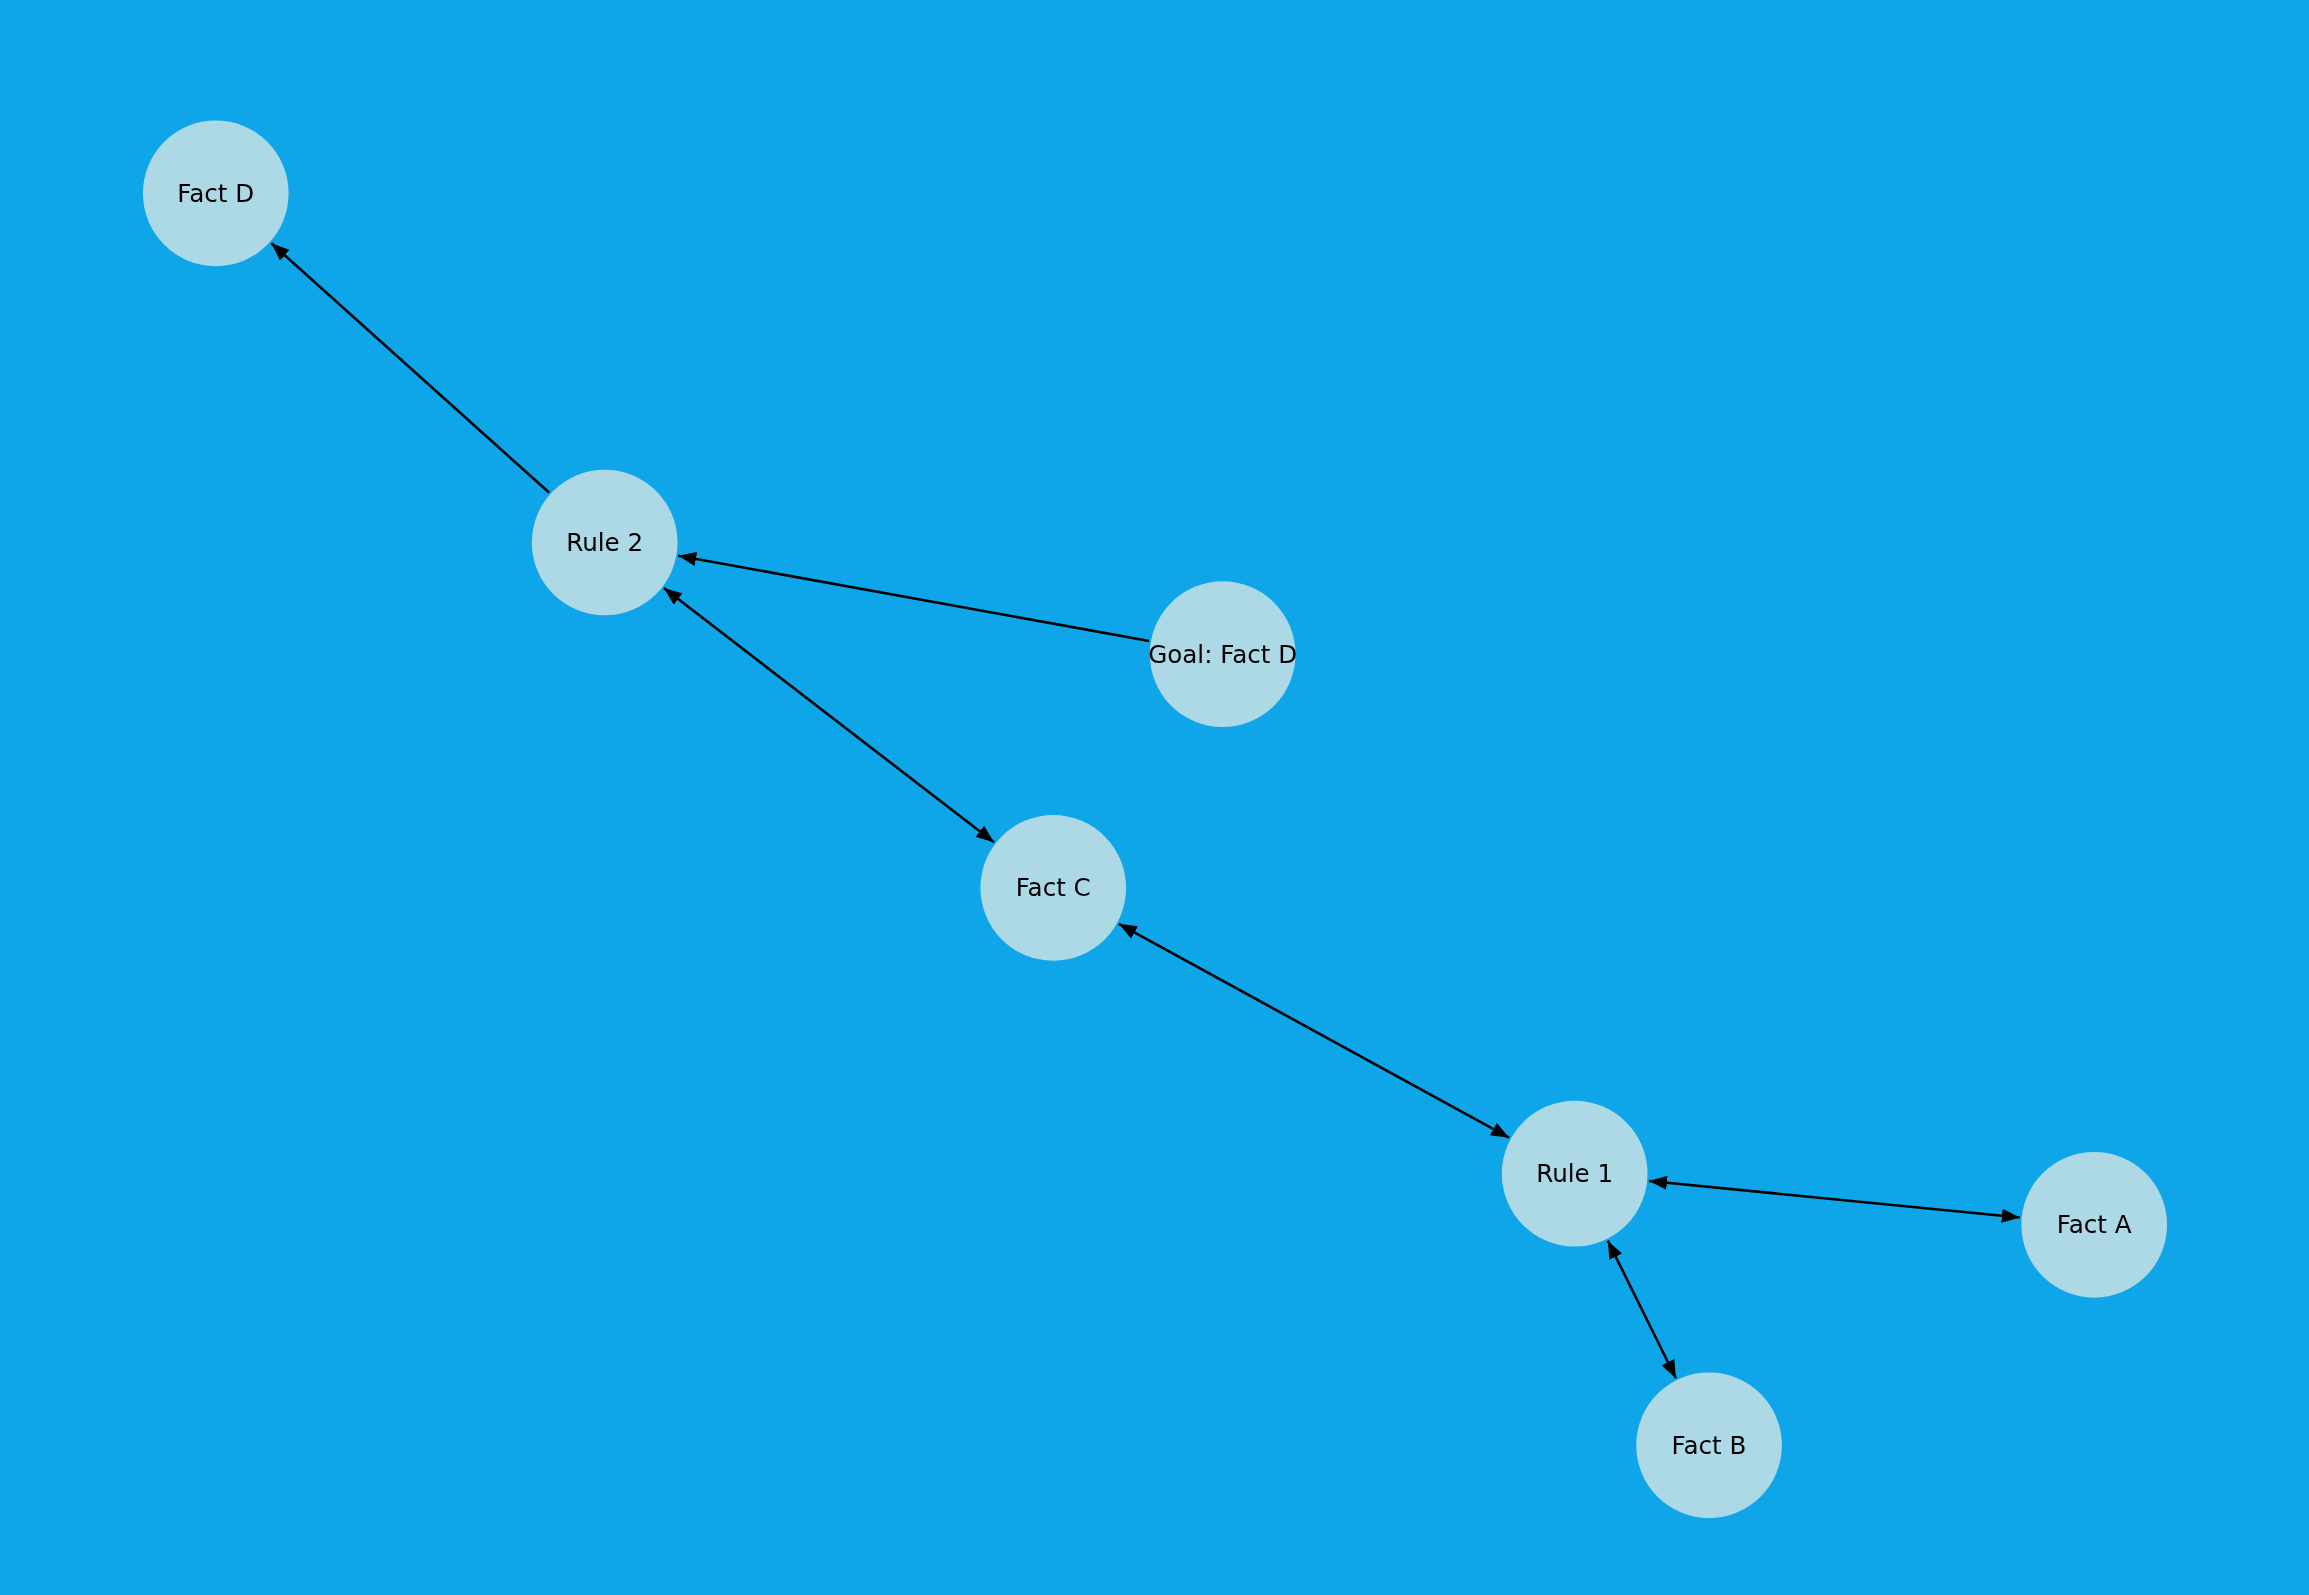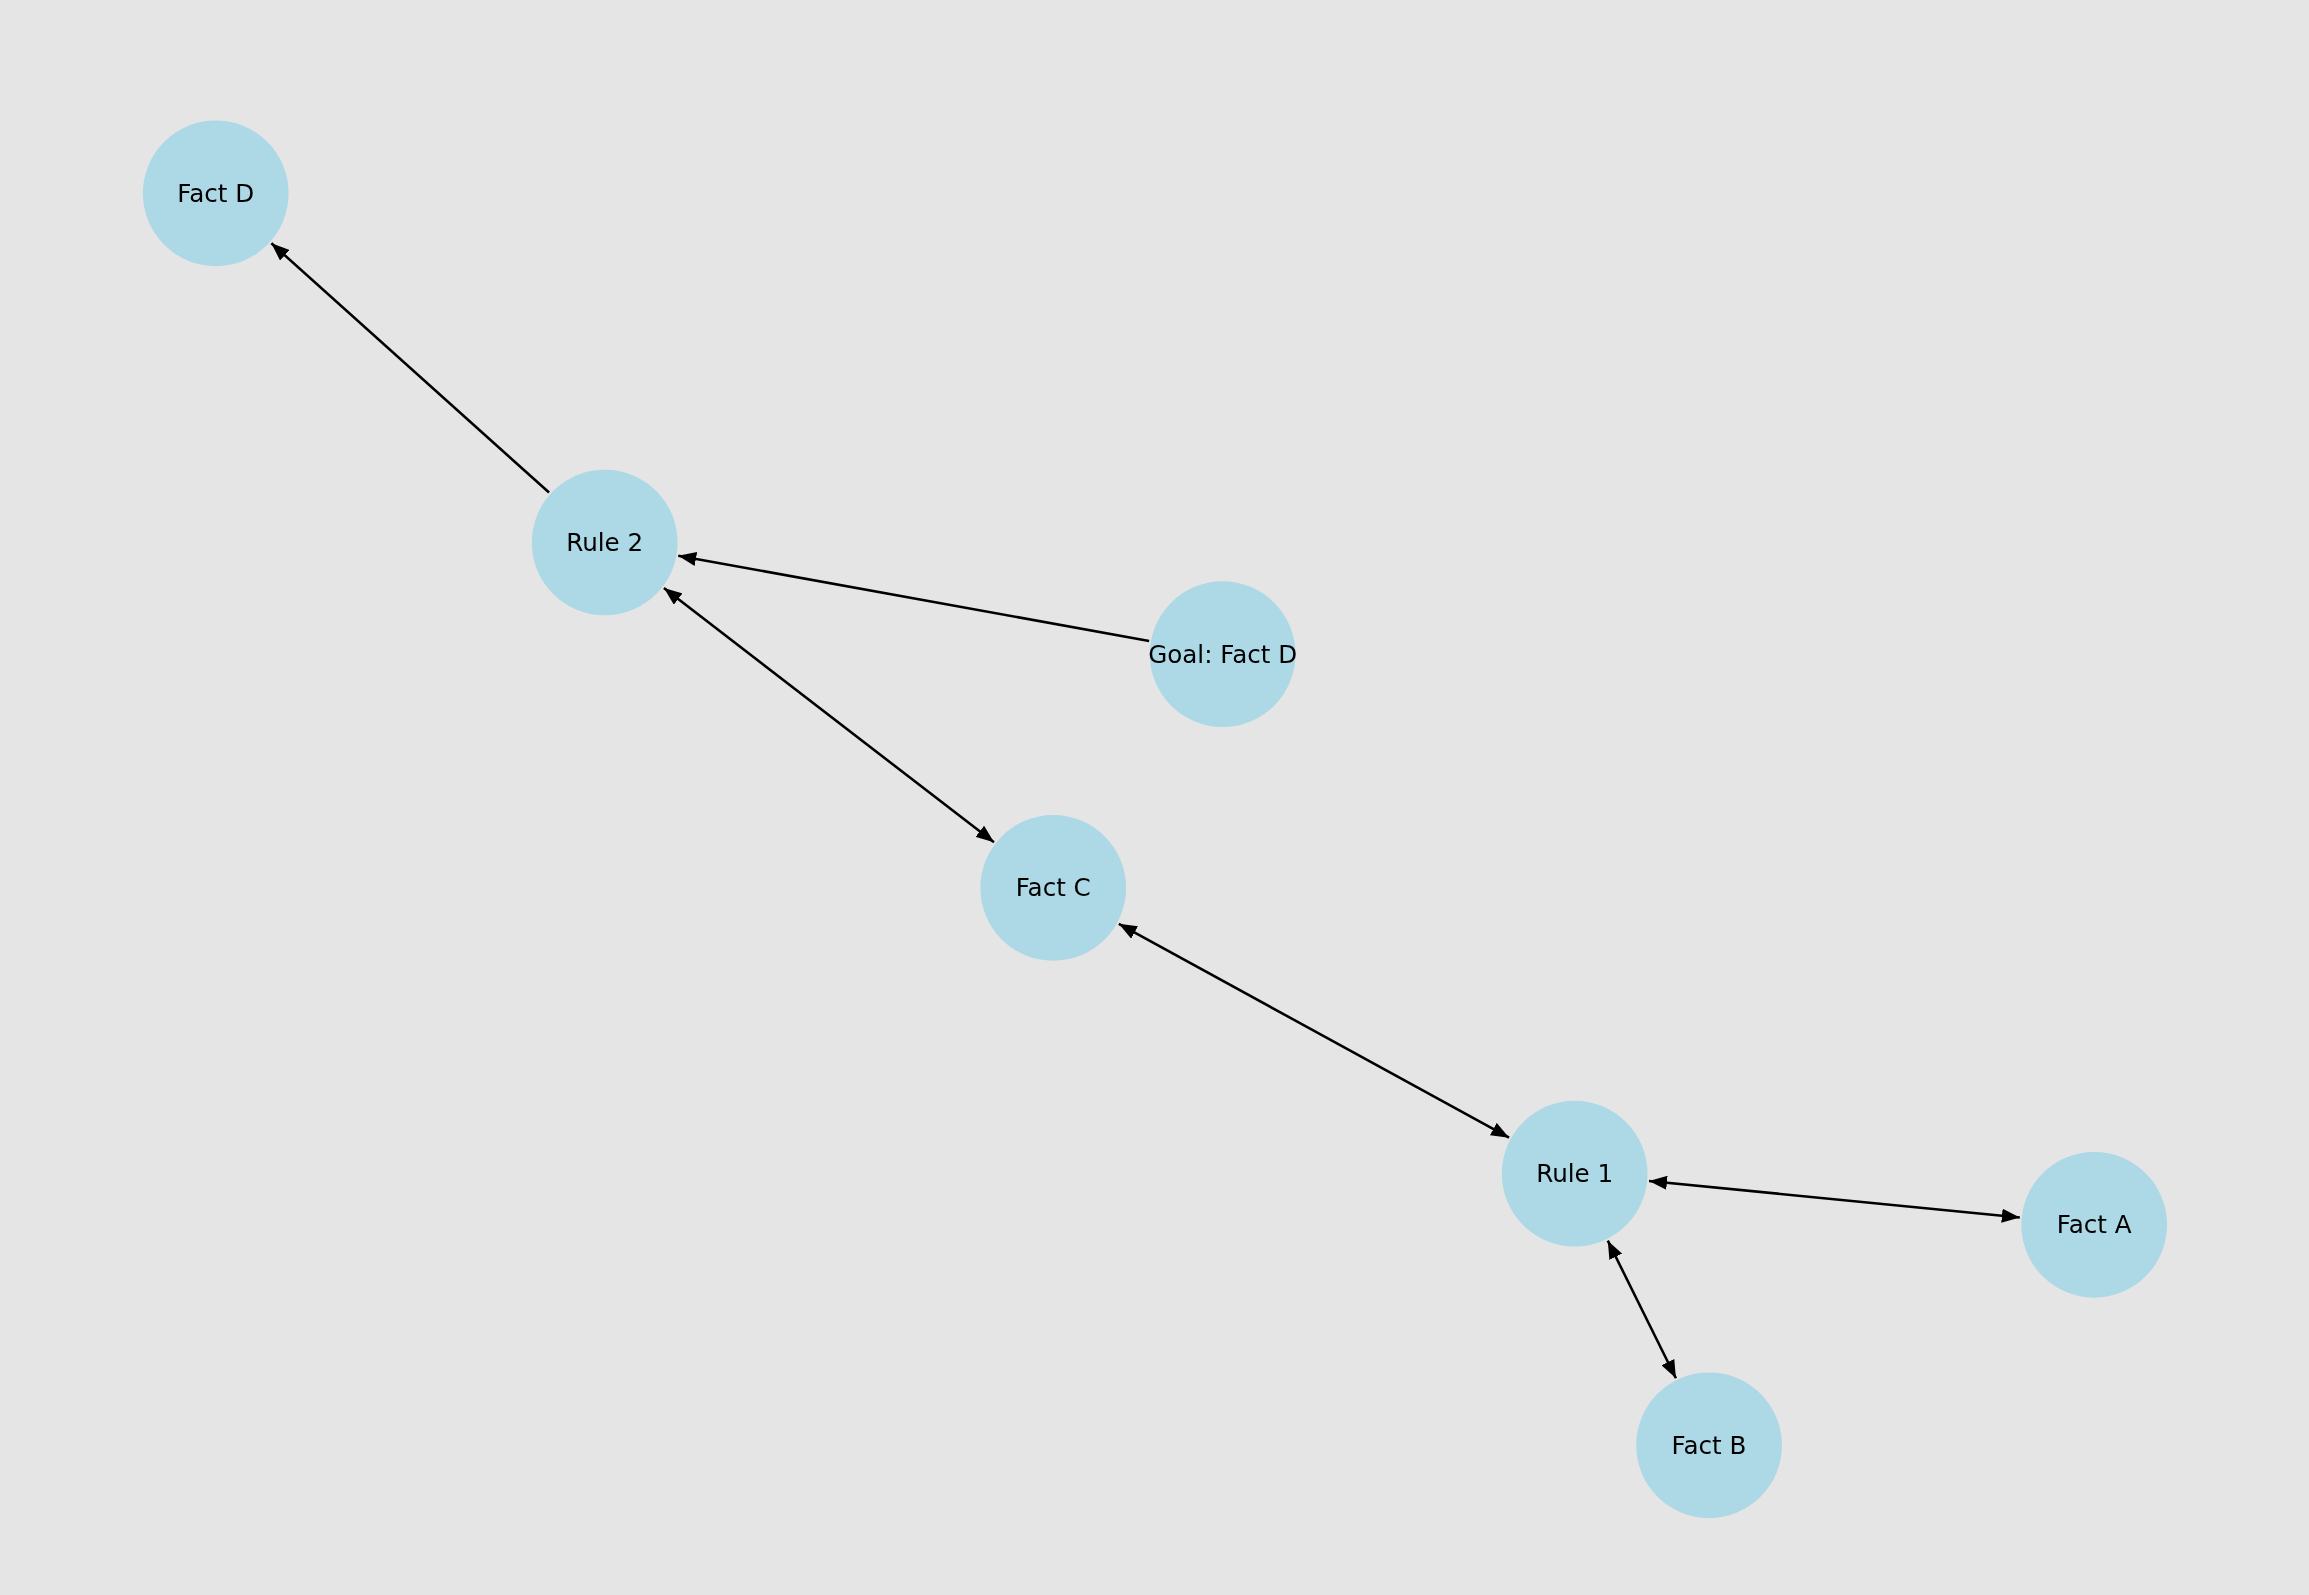--- a/index.html
+++ b/index.html
@@ -4,21 +4,21 @@
 <style>
   html, body {
     margin: 0;
     padding: 0;
     background: #ffffff;
   }
   .figure {
     position: relative;
     width: 2309px;
     height: 1596px;
-    background: #e5e5e5;
+    background: #0ea5e9;
     overflow: hidden;
     font-family: "DejaVu Sans", sans-serif;
   }
   svg { display: block; }
   .edge-line {
     fill: none;
     stroke-linecap: butt;
   }
   .node-label {
     text-anchor: middle;

